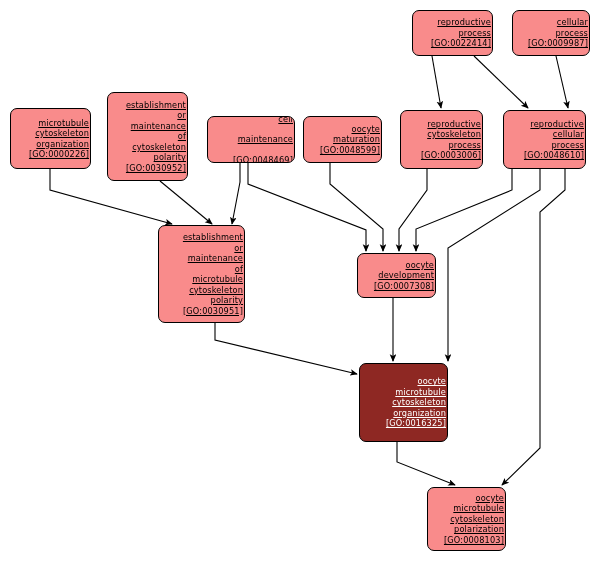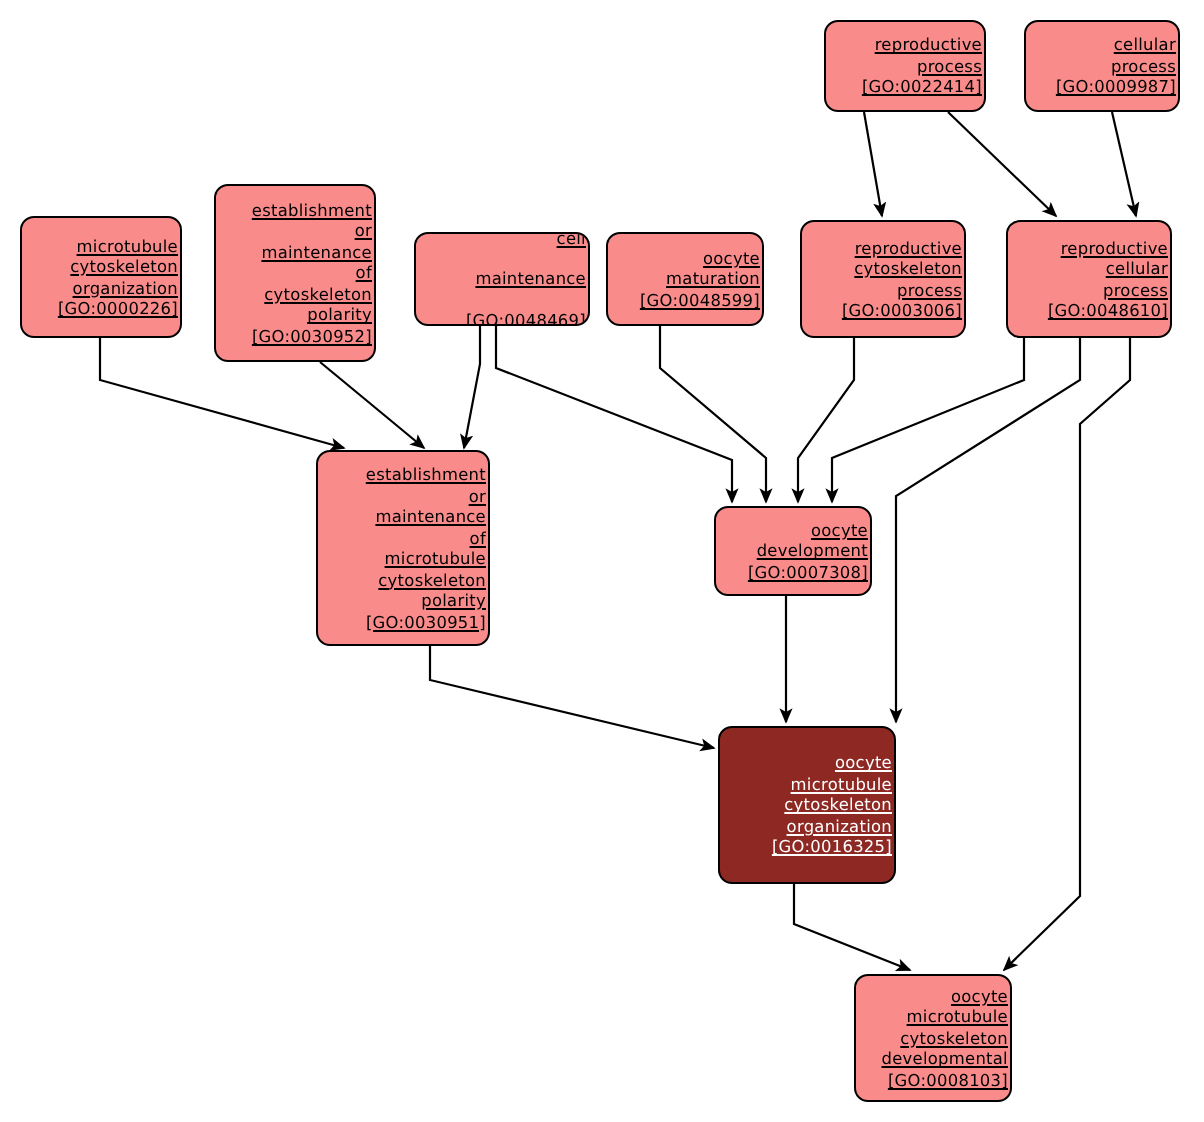--- a/index.html
+++ b/index.html
@@ -152,18 +152,18 @@
         <span class="line">oocyte</span>
         <span class="line">microtubule</span>
         <span class="line">cytoskeleton</span>
         <span class="line">organization</span>
         <span class="line">[GO:0016325]</span>
       </div>
       <div class="node" title="GO:0008103" style="left: 427px; top: 487px; width: 79px; height: 64px;">
         <span class="line">oocyte</span>
         <span class="line">microtubule</span>
         <span class="line">cytoskeleton</span>
-        <span class="line">developmental</span>
+        <span class="line">polarization</span>
         <span class="line">[GO:0008103]</span>
       </div>
     </div>
 
 </div>
 
 </body></html>

